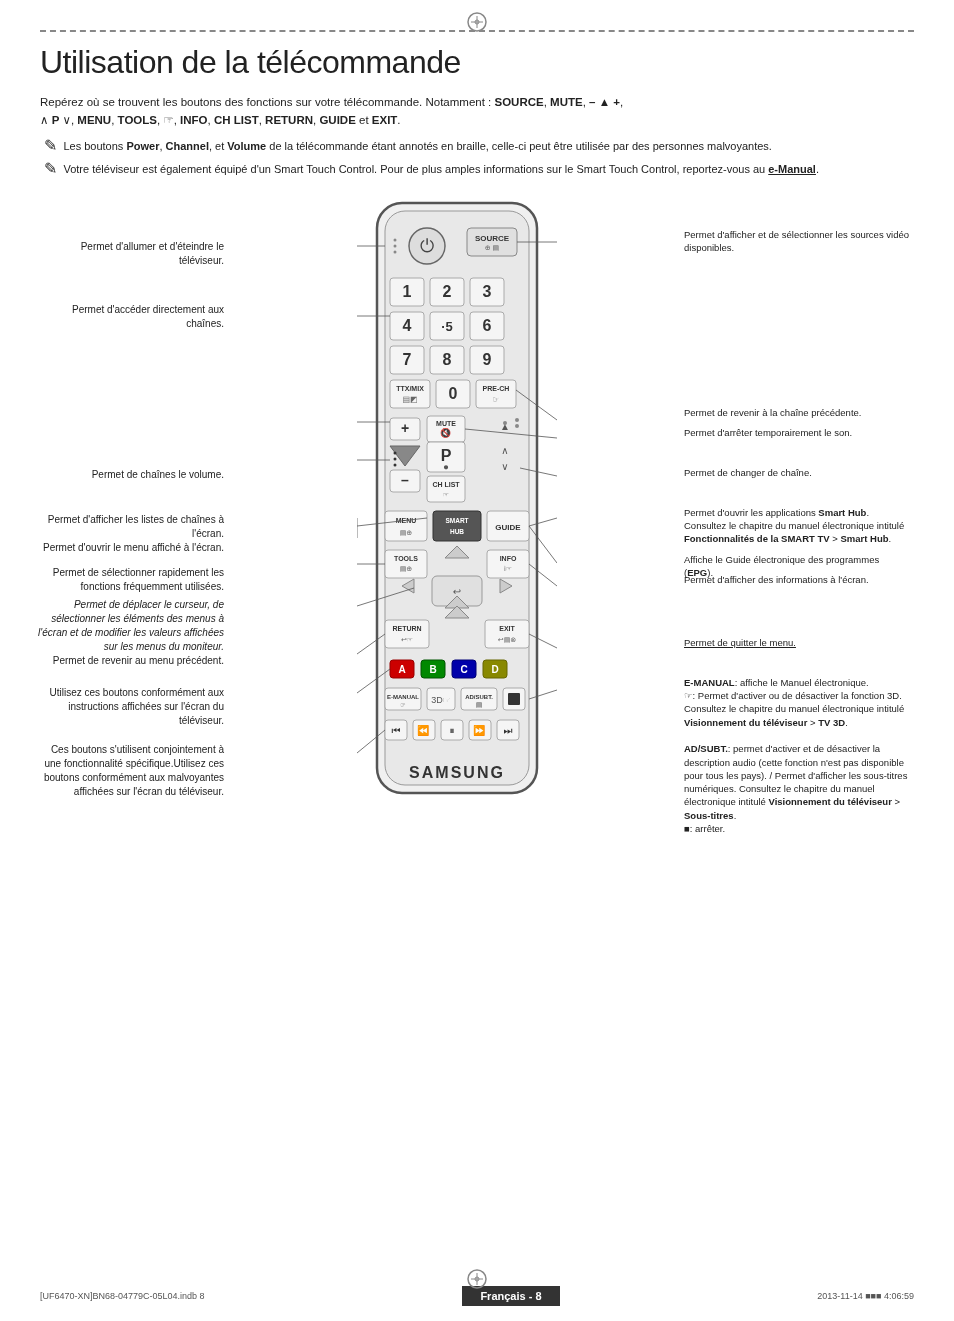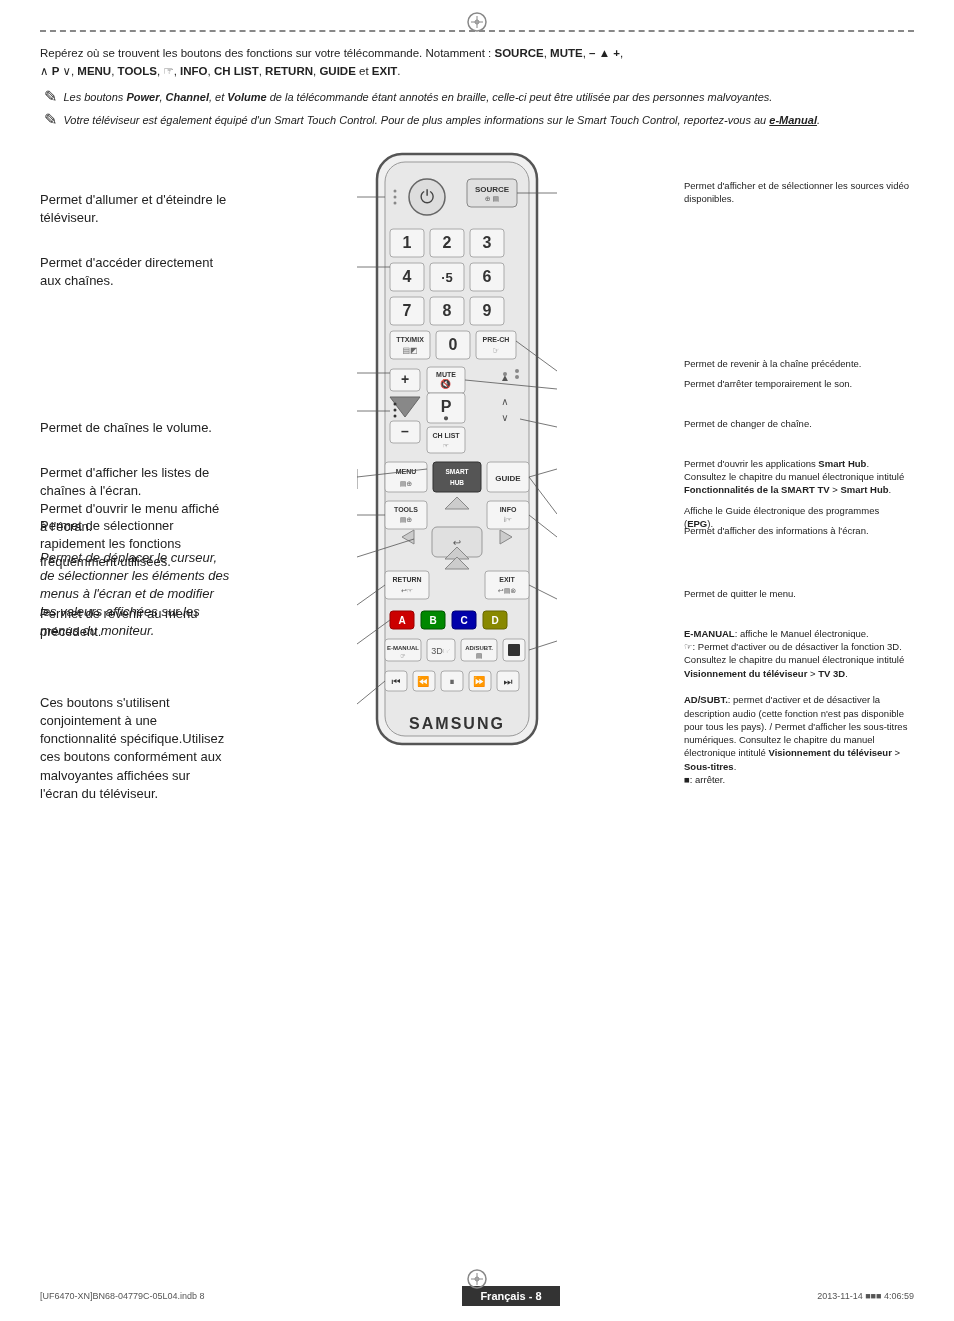--- a/index.html
+++ b/index.html
@@ -50,21 +50,20 @@
     .note-icon {
       font-size: 16px;
       margin-right: 6px;
       flex-shrink: 0;
       margin-top: -2px;
     }
 
     .note-text {
       font-size: 11px;
       line-height: 1.5;
-      font-style: italic;
     }
 
     
     .diagram-area {
       display: flex;
       flex-direction: row;
       margin-top: 20px;
       position: relative;
     }
 
@@ -82,26 +81,26 @@
 
     .remote-center {
       flex: 1;
       display: flex;
       justify-content: center;
       align-items: flex-start;
       position: relative;
     }
 
     .annotation {
-      font-size: 13px;
+      font-size: 10px;
       line-height: 1.4;
       color: #222;
-      text-align: left;
+      text-align: right;
       position: absolute;
-      right: 10px;
+      right: 16px;
     }
 
     .annotation-right {
       font-size: 9.5px;
       line-height: 1.4;
       color: #222;
       text-align: left;
       position: absolute;
       left: 10px;
     }
@@ -128,20 +127,21 @@
       font-weight: bold;
     }
   </style>
 </head>
 <body>
 
 <div class="page-container">
 
   <div class="dashed-border-top"></div>
 
+  <h1 class="page-title">Utilisation de la télécommande</h1>
 
   <p class="intro-text">
     Repérez où se trouvent les boutons des fonctions sur votre télécommande. Notamment&nbsp;: <strong>SOURCE</strong>, <strong>MUTE</strong>, <strong>–</strong> ▲ <strong>+</strong>,<br>
     ∧ <strong>P</strong> ∨, <strong>MENU</strong>, <strong>TOOLS</strong>, ☞, <strong>INFO</strong>, <strong>CH LIST</strong>, <strong>RETURN</strong>, <strong>GUIDE</strong> et <strong>EXIT</strong>.
   </p>
 
   <div class="note-item">
     <span class="note-icon">✎</span>
     <span class="note-text">
       Les boutons <strong>Power</strong>, <strong>Channel</strong>, et <strong>Volume</strong> de la télécommande étant annotés en braille, celle-ci peut être utilisée par des personnes malvoyantes.
@@ -182,20 +182,23 @@
       </div>
 
       <div class="annotation" style="top: 400px; width: 190px; font-style: italic;">
         Permet de déplacer le curseur, de sélectionner les éléments des menus à l'écran et de modifier les valeurs affichées sur les menus du moniteur.
       </div>
 
       <div class="annotation" style="top: 456px; width: 190px;">
         Permet de revenir au menu précédent.
       </div>
 
+      <div class="annotation" style="top: 488px; width: 190px;">
+        Utilisez ces boutons conformément aux instructions affichées sur l'écran du téléviseur.
+      </div>
 
       <div class="annotation" style="top: 545px; width: 190px;">
         Ces boutons s'utilisent conjointement à une fonctionnalité spécifique.Utilisez ces boutons conformément aux malvoyantes affichées sur l'écran du téléviseur.
       </div>
 
     </div>
 
     <div class="remote-center">
       <svg width="200" height="650" viewBox="0 0 200 650">
 
@@ -431,21 +434,21 @@
       </div>
 
       <div class="annotation-right" style="top: 355px; width: 225px;">
         Affiche le Guide électronique des programmes (<strong>EPG</strong>).
       </div>
 
       <div class="annotation-right" style="top: 375px; width: 225px;">
         Permet d'afficher des informations à l'écran.
       </div>
 
-      <div class="annotation-right" style="top: 438px; width: 225px;">
+      <div class="annotation-right" style="top: 438px; width: 225px; text-decoration: underline;">
         Permet de quitter le menu.
       </div>
 
       <div class="annotation-right" style="top: 478px; width: 225px;">
         <strong>E-MANUAL</strong>: affiche le Manuel électronique.<br>
         ☞: Permet d'activer ou de désactiver la fonction 3D. Consultez le chapitre du manuel électronique intitulé <strong>Visionnement du téléviseur</strong> &gt; <strong>TV 3D</strong>.<br><br>
         <strong>AD/SUBT.</strong>: permet d'activer et de désactiver la description audio (cette fonction n'est pas disponible pour tous les pays). / Permet d'afficher les sous-titres numériques. Consultez le chapitre du manuel électronique intitulé <strong>Visionnement du téléviseur</strong> &gt; <strong>Sous-titres</strong>.<br>
         ■: arrêter.
       </div>
 

